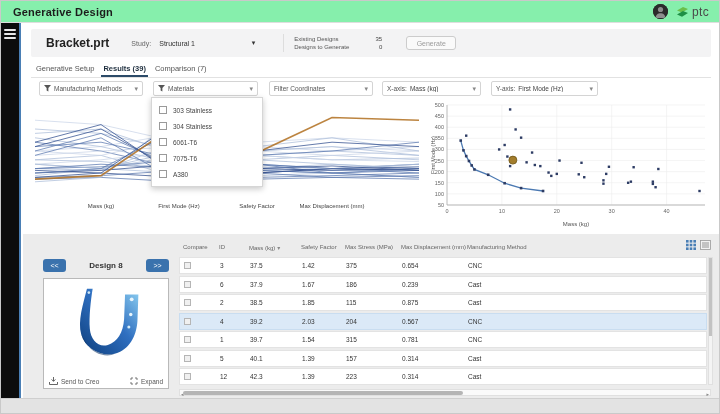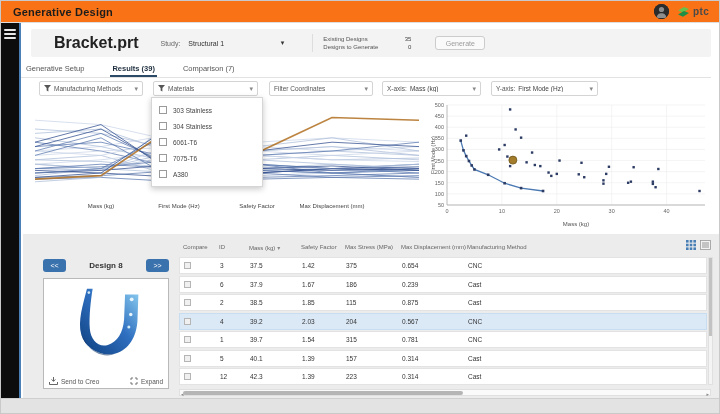--- a/index.html
+++ b/index.html
@@ -2,56 +2,56 @@
 <html><head>
 <meta charset="utf-8">
 <style>
   * { box-sizing: border-box; margin: 0; padding: 0; }
   html,body { background:#fff; }
   body { font-family: "Liberation Sans", sans-serif; }
   .screen { position:relative; width:720px; height:414px; background:#fff;
             border:1px solid #c9c9c9; overflow:hidden; }
 
   
-  .topbar { position:absolute; left:0; top:0; width:100%; height:22px; background:#f97316;
+  .topbar { position:absolute; left:0; top:0; width:100%; height:22px; background:#86efac;
             border-bottom:1px solid #dedede; display:flex; align-items:center; z-index:6; }
   .app-title { font-size:11px; font-weight:bold; color:#1c1c1c; margin-left:12px; letter-spacing:.2px; }
   .topbar-right { margin-left:auto; margin-right:10px; display:flex; align-items:center; gap:8px; }
   .avatar { width:15px; height:15px; border-radius:50%; overflow:hidden; background:#2b2b2b; }
   .brand { display:flex; align-items:center; gap:3px; }
-  .brand-text { font-size:10px; color:#4a4a4a; font-weight:bold; letter-spacing:.3px; }
+  .brand-text { font-size:12px; color:#4a4a4a; font-weight:normal; letter-spacing:.3px; }
 
   
   .sidebar { position:absolute; left:0; top:22px; width:20px; height:375px; background:#0c0c0c;
              border-right:2px solid #4a7fb5; z-index:5; }
   .hamburger { width:12px; margin:6px auto 0; cursor:pointer; }
   .hamburger span { display:block; height:2px; background:#e8e8e8; margin-bottom:2px; border-radius:1px; }
 
   .main-bg { position:absolute; left:22px; top:22px; right:0; height:375px; background:#fff; z-index:1; }
   .bottom-bg { position:absolute; left:22px; top:233px; right:0; height:164px; background:#ececec; z-index:2; }
   .bottom-strip { position:absolute; left:0; top:397px; width:100%; height:17px; background:#e3e3e3;
                   border-top:1px solid #cfcfcf; z-index:4; }
 
   
   .study-band { position:absolute; left:30px; top:28px; right:8px; height:28px; background:#f3f3f4;
                 border-radius:2px; display:flex; align-items:center; z-index:3; }
-  .part-name { font-size:16px; font-weight:bold; color:#222; margin-left:23px; }
+  .part-name { font-size:12px; font-weight:bold; color:#222; margin-left:15px; }
   .study-label { font-size:7px; color:#666; margin-left:22px; }
   .study-select { width:100px; margin-left:6px; display:flex; align-items:center; justify-content:space-between;
                   font-size:7px; color:#333; cursor:pointer; padding:2px 2px; }
   .band-divider { width:1px; height:18px; background:#ddd; margin-left:26px; }
   .stats { margin-left:10px; width:88px; display:flex; flex-direction:column; gap:2px; }
   .stat-row { display:flex; justify-content:space-between; font-size:6px; color:#555; }
   .stat-value { color:#444; }
   .generate-btn { margin-left:24px; width:50px; height:14px; background:#fafafa; border:1px solid #ccc;
                   border-radius:3px; font-size:7px; color:#9b9b9b; display:flex; align-items:center;
                   justify-content:center; cursor:default; font-family:"Liberation Sans",sans-serif; }
 
   
-  .tabs { position:absolute; left:20px; top:60px; right:8px; height:17px; display:flex; gap:24px;
+  .tabs { position:absolute; left:30px; top:60px; right:8px; height:17px; display:flex; gap:5px;
           border-bottom:1px solid #e2e2e2; z-index:3; padding-left:3px; }
   .tab { font-size:7.5px; color:#555; padding:3px 2px 0; cursor:pointer; }
   .tab.active { color:#1e2e3e; font-weight:bold; border-bottom:2px solid #2b4a68; }
 
   
   .filters { position:absolute; left:38px; top:80px; height:15px; display:flex; z-index:3; }
   .fbox { height:15px; background:#fff; border:1px solid #d4d4d4; border-radius:2px; display:flex;
           align-items:center; padding:0 4px; font-size:6.5px; color:#555; cursor:pointer; }
   .fbox .flabel { white-space:nowrap; overflow:hidden; }
   .fbox .chev { margin-left:auto; color:#888; font-size:7px; line-height:1; }

